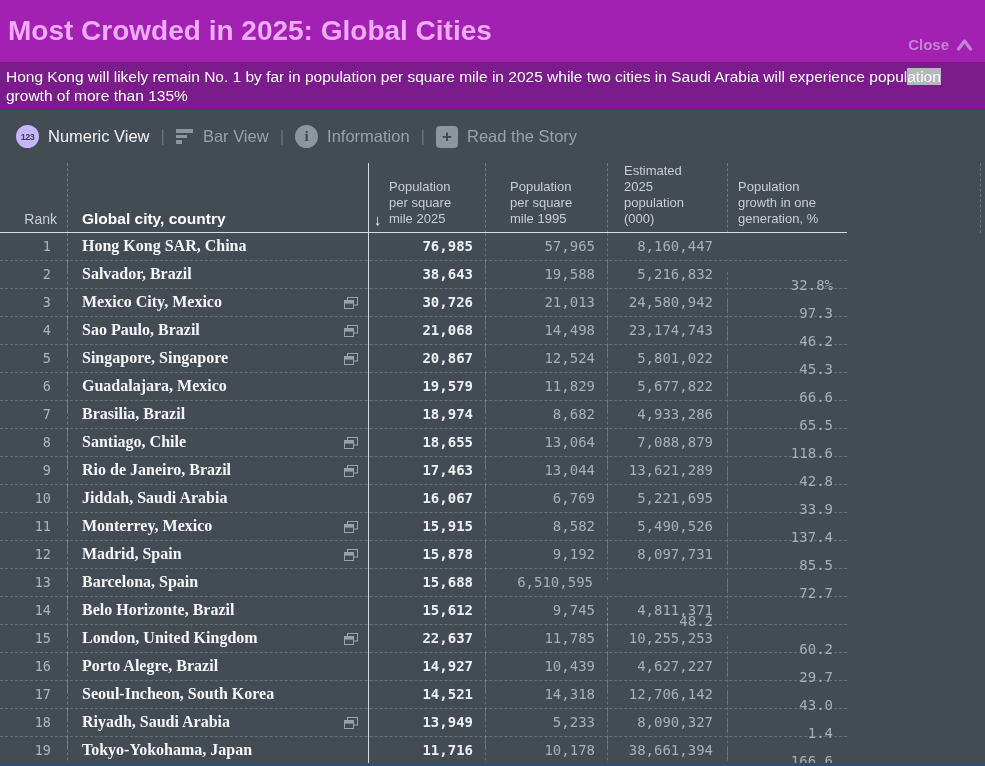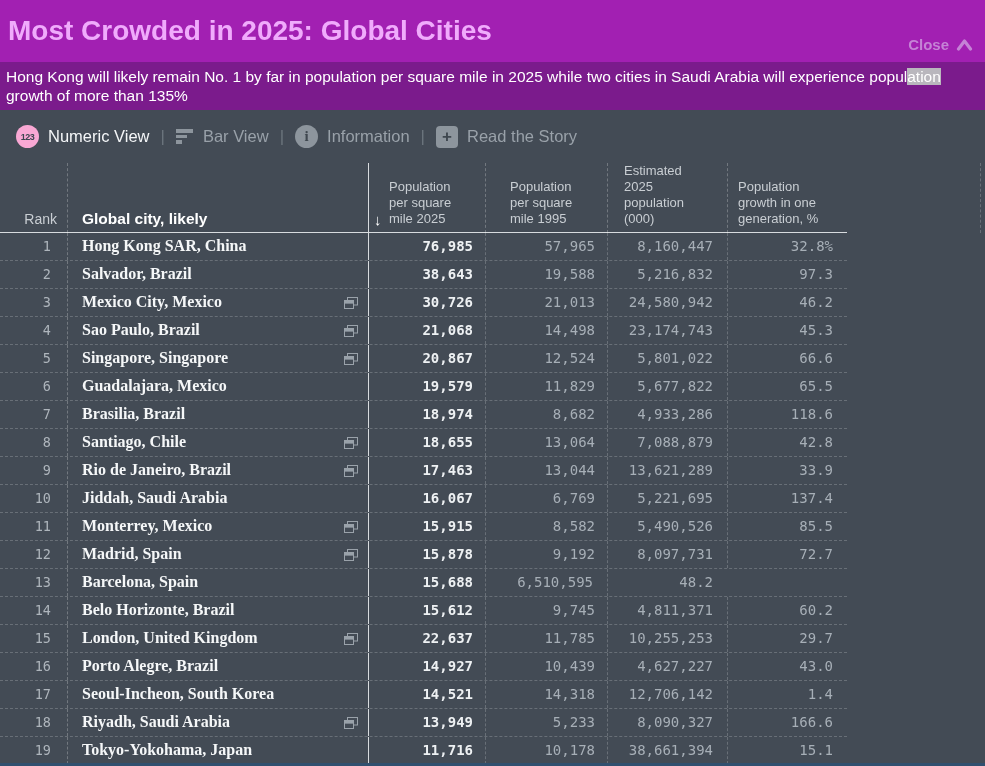--- a/index.html
+++ b/index.html
@@ -31,21 +31,21 @@
   .subtitle{height:48px;background:var(--subtitle-bg);color:#ffffff;
     font-size:15.5px;line-height:19px;padding:5px 8px 0 6px;}
   .hl{background:var(--highlight-bg);}
   
   .toolbar{height:53px;display:flex;align-items:center;padding-left:16px;}
   .tb-item{display:flex;align-items:center;gap:9px;cursor:pointer;}
   .tb-label{font-size:16.5px;color:#99a1a9;}
   .tb-item.active .tb-label{color:#f4f6f8;}
   .tb-sep{color:#6b747d;font-size:17px;margin:0 11px;user-select:none;}
   .icon-circle{width:23px;height:23px;border-radius:50%;display:flex;align-items:center;justify-content:center;flex:none;}
-  .num-icon{background:#f9a8d4;color:#3c444e;font-size:9px;font-weight:bold;letter-spacing:-0.5px;}
+  .num-icon{background:#c4b5fd;color:#3c444e;font-size:9px;font-weight:bold;letter-spacing:-0.5px;}
   .info-icon{background:#8d959d;color:#3f474f;font-family:"Liberation Serif",serif;font-weight:bold;font-size:15px;}
   .plus-icon{width:22px;height:22px;border-radius:4px;background:#8d959d;color:#3f474f;
     font-weight:bold;font-size:17px;display:flex;align-items:center;justify-content:center;flex:none;}
   .bars-icon{display:flex;flex-direction:column;gap:2px;width:18px;flex:none;}
   .bars-icon div{height:3.5px;background:#8d959d;}
   .bars-icon .b1{width:17px;}.bars-icon .b2{width:11px;}.bars-icon .b3{width:6px;}
   
   .table{position:relative;}
   .grid-cols{display:grid;grid-template-columns:67px 301px 117px 122px 120px 120px;width:847px;}
   .thead{border-bottom:1px solid var(--solid-line);height:70px;}
@@ -67,21 +67,21 @@
   .cell{height:100%;line-height:26px;overflow:hidden;}
   .c-rank{font-family:"DejaVu Sans Mono",monospace;font-size:13.5px;color:#aeb5bc;text-align:right;padding-right:16px;}
   .c-city{font-family:"Liberation Serif",serif;font-weight:bold;font-size:16px;color:#f5f7f8;
     padding-left:14px;border-left:1px dashed var(--dash);position:relative;white-space:nowrap;}
   .c-pop2025{border-left:1px solid var(--solid-line);font-family:"DejaVu Sans Mono",monospace;
     font-size:14px;color:#eef1f3;font-weight:bold;text-align:right;padding-right:12px;}
   .c-pop1995,.c-est,.c-growth{border-left:1px dashed var(--dash-soft);
     font-family:"DejaVu Sans Mono",monospace;font-size:14px;color:var(--grey-text);text-align:right;}
   .c-pop1995{padding-right:12px;}
   .c-est{padding-right:14px;}
-  .c-growth{padding-right:14px;}
+  .c-growth{padding-right:14px;margin-top:39px;}
   .link-icon{position:absolute;right:10px;top:8px;line-height:0;cursor:pointer;}
   
   .bottom-strip{position:absolute;left:0;bottom:0;width:985px;height:3px;background:var(--bottom-strip);}
 </style>
 </head>
 <body>
 
 <header class="titlebar">
   <h1>Most Crowded in 2025: Global Cities</h1>
   <div class="close-btn">
@@ -124,21 +124,21 @@
     <span class="tb-label">Read the Story</span>
   </div>
 </nav>
 
 <div class="table">
   <div class="thead grid-cols">
     <div class="th th-rank">
         <span>Rank</span>
       </div>
     <div class="th th-city">
-        <span>Global city, likely</span>
+        <span>Global city, country</span>
       </div>
     <div class="th th-num th-2025">
       <span class="sort-arrow">↓</span>
       <span>Population
 per square
 mile 2025</span>
     </div>
     <div class="th th-num th-1995">
         <span>Population
 per square

